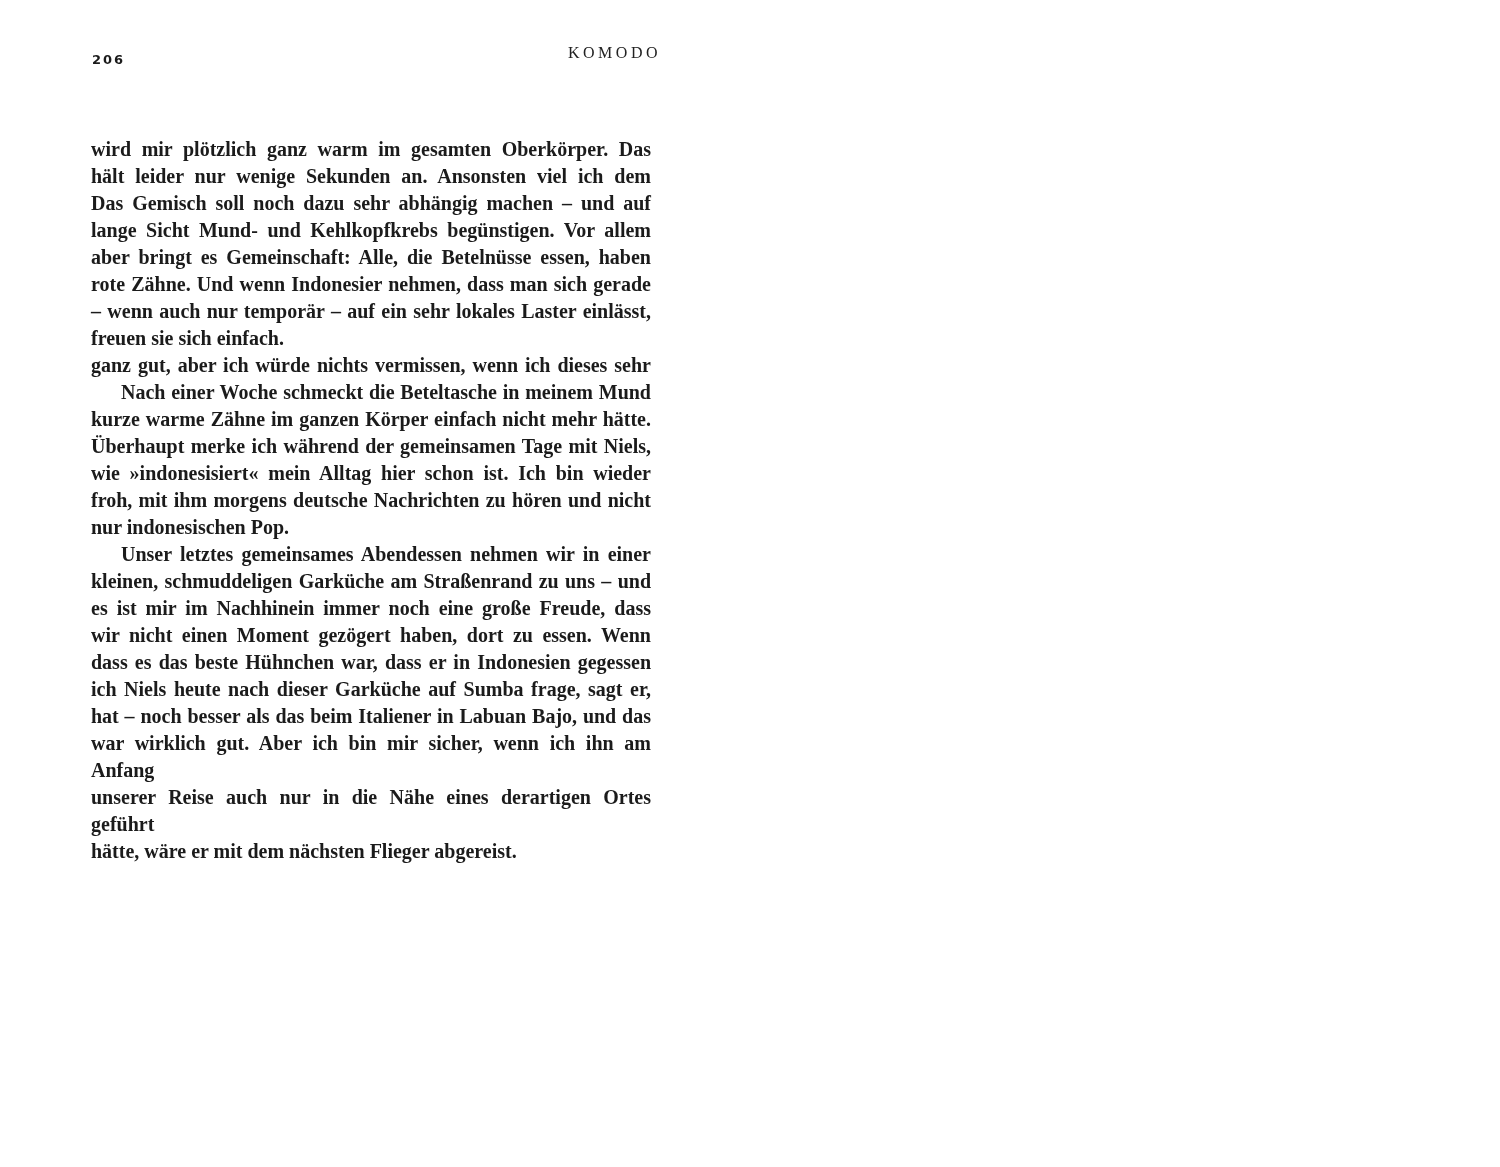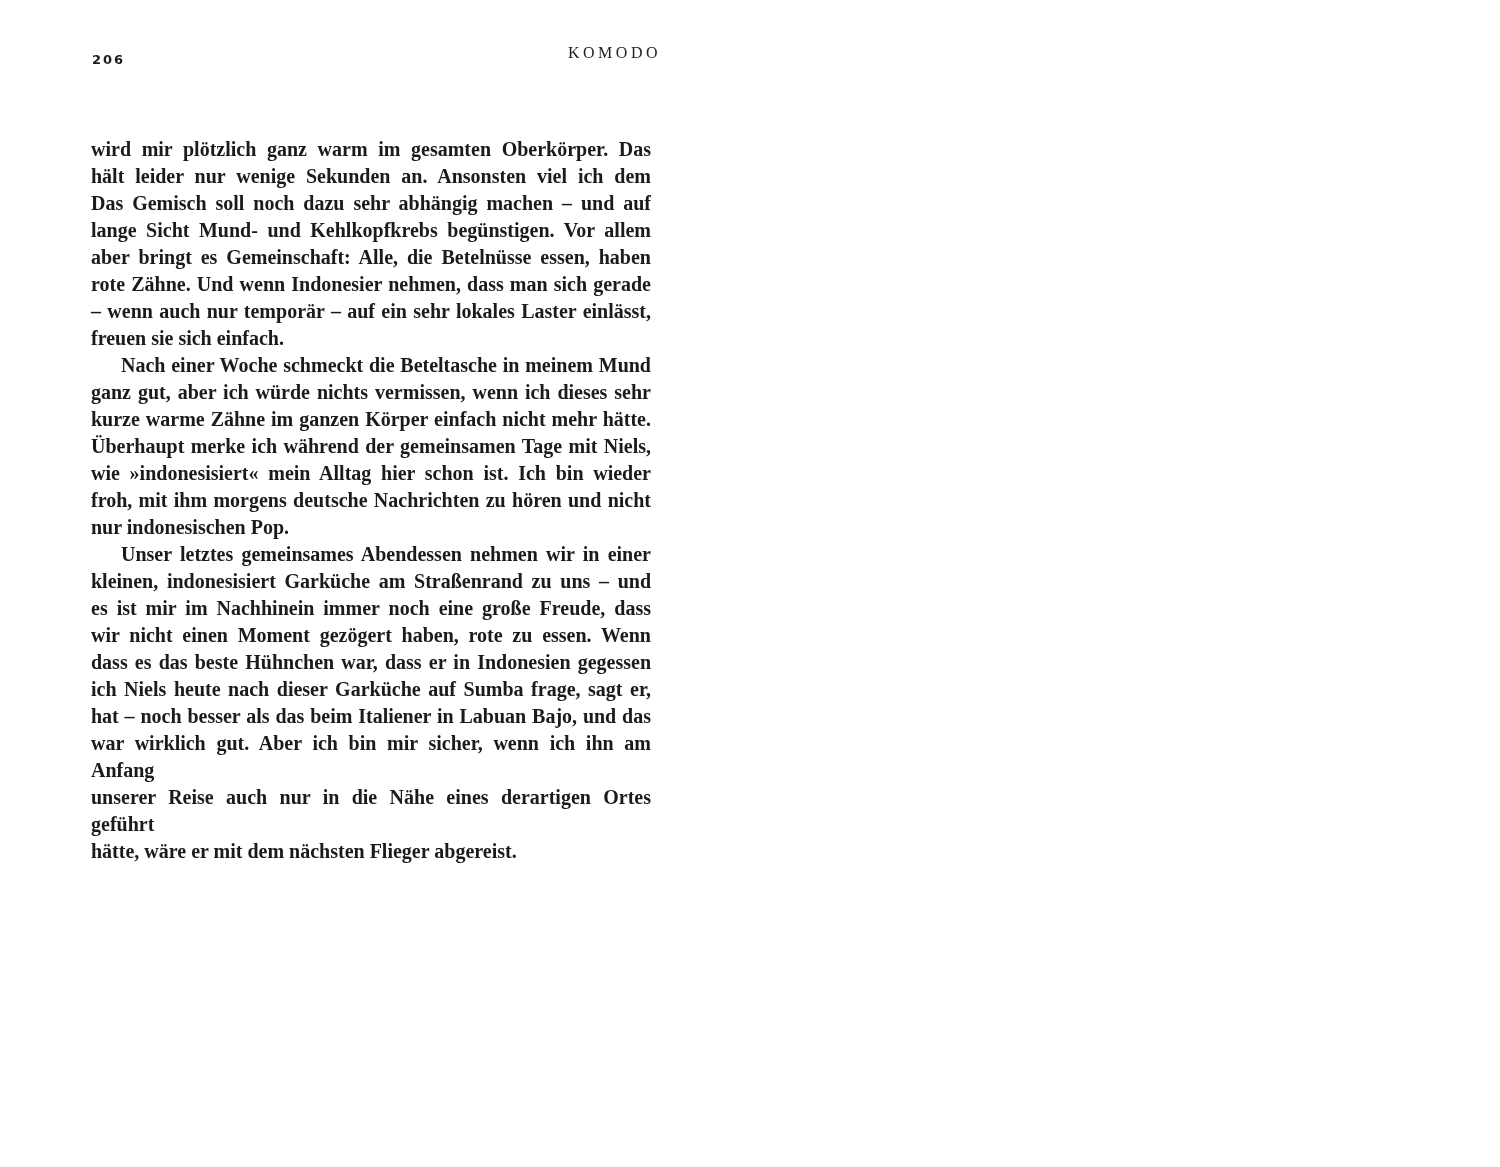--- a/index.html
+++ b/index.html
@@ -72,33 +72,33 @@
         <div class="line">wird mir plötzlich ganz warm im gesamten Oberkörper. Das</div>
         <div class="line">hält leider nur wenige Sekunden an. Ansonsten viel ich dem</div>
         <div class="line">Das Gemisch soll noch dazu sehr abhängig machen – und auf</div>
         <div class="line">lange Sicht Mund- und Kehlkopfkrebs begünstigen. Vor allem</div>
         <div class="line">aber bringt es Gemeinschaft: Alle, die Betelnüsse essen, haben</div>
         <div class="line">rote Zähne. Und wenn Indonesier nehmen, dass man sich gerade</div>
         <div class="line">– wenn auch nur temporär – auf ein sehr lokales Laster einlässt,</div>
         <div class="line para-end">freuen sie sich einfach.</div>
       </div>
       <div class="paragraph">
+        <div class="line">ganz gut, aber ich würde nichts vermissen, wenn ich dieses sehr</div>
         <div class="line indent">Nach einer Woche schmeckt die Beteltasche in meinem Mund</div>
-        <div class="line">ganz gut, aber ich würde nichts vermissen, wenn ich dieses sehr</div>
         <div class="line">kurze warme Zähne im ganzen Körper einfach nicht mehr hätte.</div>
         <div class="line">Überhaupt merke ich während der gemeinsamen Tage mit Niels,</div>
         <div class="line">wie »indonesisiert« mein Alltag hier schon ist. Ich bin wieder</div>
         <div class="line">froh, mit ihm morgens deutsche Nachrichten zu hören und nicht</div>
         <div class="line para-end">nur indonesischen Pop.</div>
       </div>
       <div class="paragraph">
         <div class="line indent">Unser letztes gemeinsames Abendessen nehmen wir in einer</div>
-        <div class="line">kleinen, indonesisiert Garküche am Straßenrand zu uns – und</div>
+        <div class="line">kleinen, schmuddeligen Garküche am Straßenrand zu uns – und</div>
         <div class="line">es ist mir im Nachhinein immer noch eine große Freude, dass</div>
-        <div class="line">wir nicht einen Moment gezögert haben, rote zu essen. Wenn</div>
+        <div class="line">wir nicht einen Moment gezögert haben, dort zu essen. Wenn</div>
         <div class="line">dass es das beste Hühnchen war, dass er in Indonesien gegessen</div>
         <div class="line">ich Niels heute nach dieser Garküche auf Sumba frage, sagt er,</div>
         <div class="line">hat – noch besser als das beim Italiener in Labuan Bajo, und das</div>
         <div class="line">war wirklich gut. Aber ich bin mir sicher, wenn ich ihn am Anfang</div>
         <div class="line">unserer Reise auch nur in die Nähe eines derartigen Ortes geführt</div>
         <div class="line para-end">hätte, wäre er mit dem nächsten Flieger abgereist.</div>
       </div>
     </div>
 </div>
 

